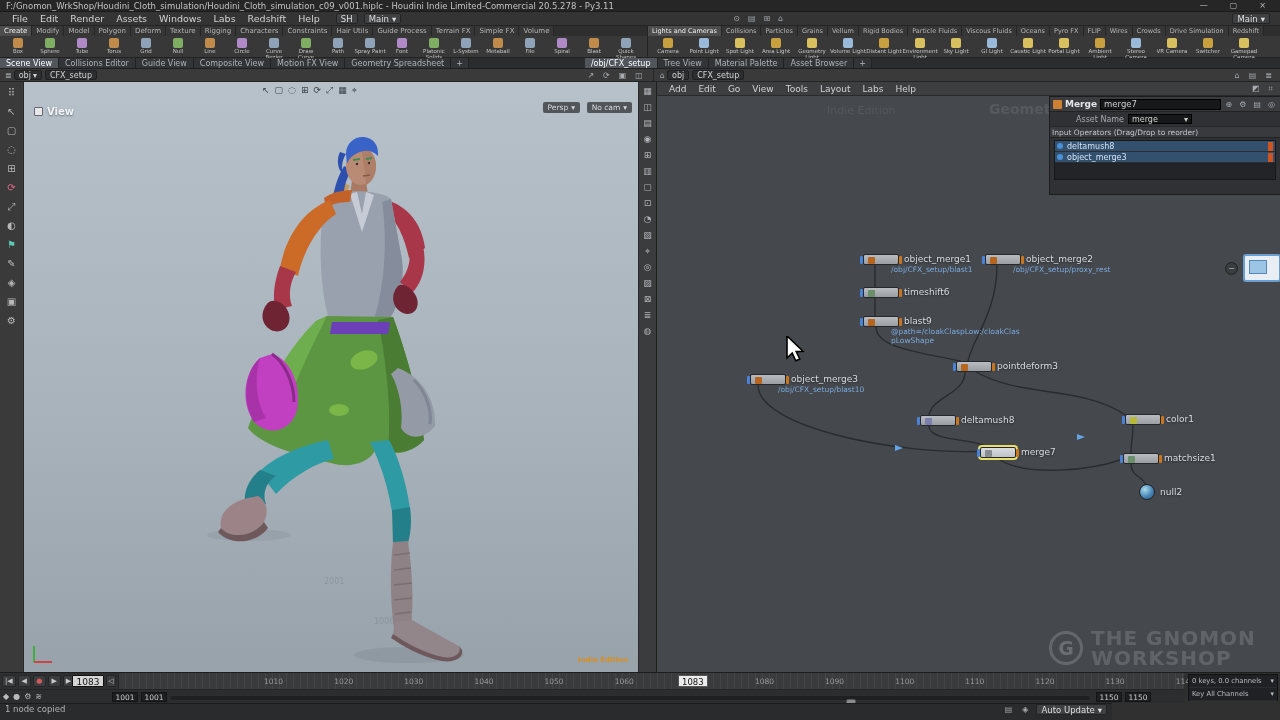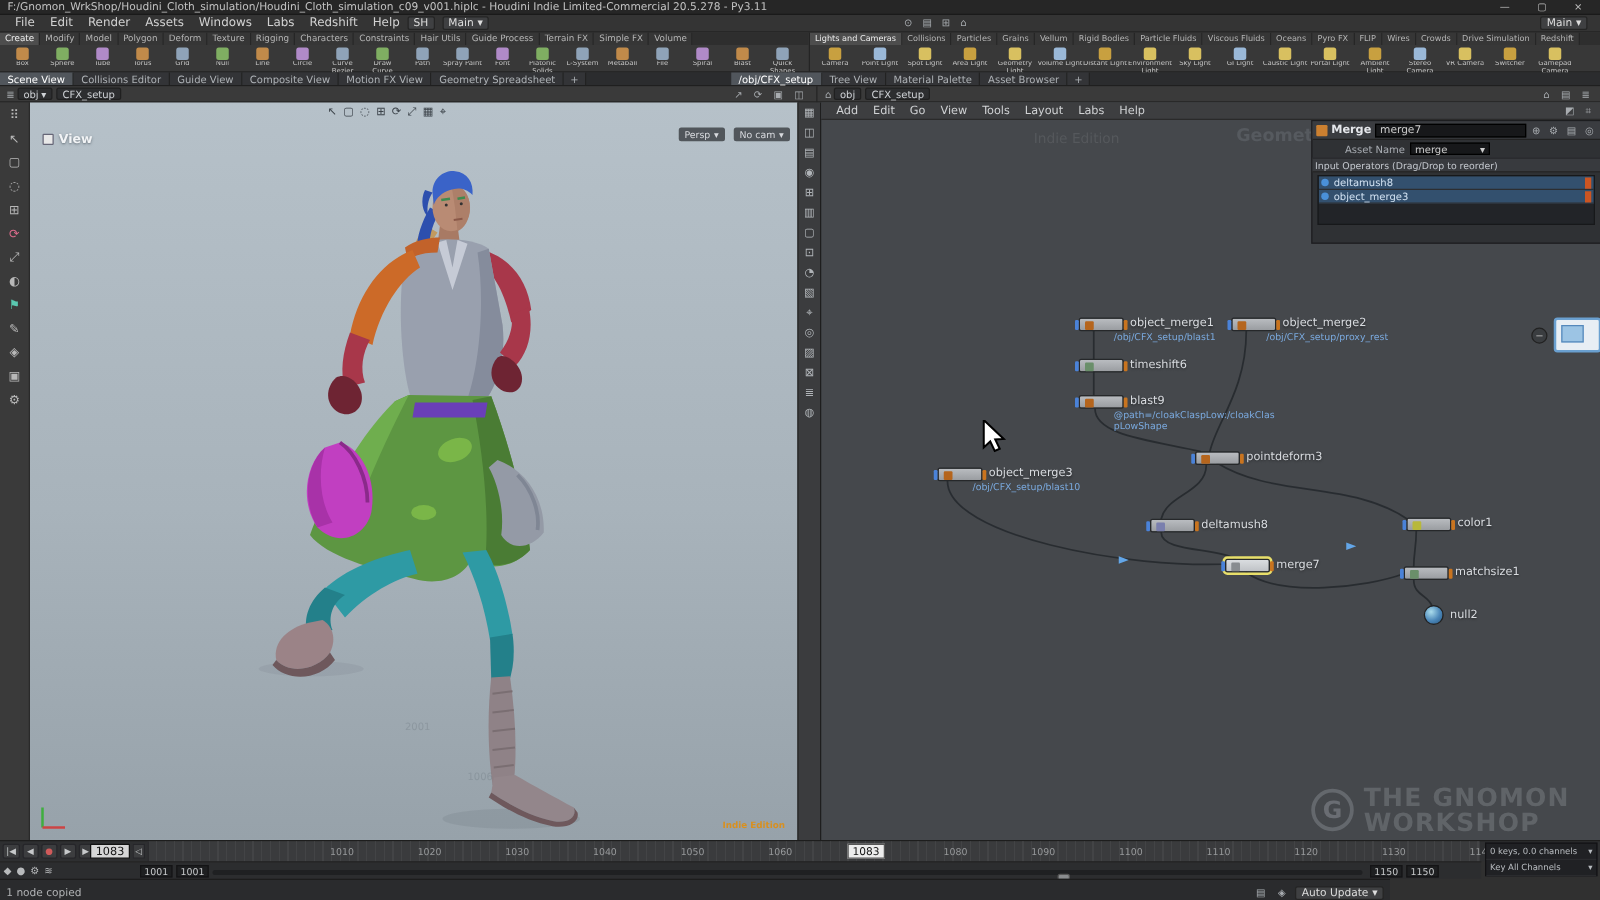--- a/index.html
+++ b/index.html
@@ -104,21 +104,21 @@
   #marker{position:absolute;left:678px;top:2px;height:12px;background:#ececec;color:#111;font-size:8.5px;line-height:12px;padding:0 3px;border:1px solid #555;z-index:3}
   #playbar2{position:absolute;left:0;top:689px;width:1185px;height:14px;background:#2c2d2f;border-top:1px solid #242424}
   #keyicons{position:absolute;left:3px;top:2px;display:flex;gap:4px}
   #keyicons span{font-size:8px;color:#b8babc}
   .rfield{position:absolute;top:2px;width:26px;height:10px;background:#1e1f21;border:1px solid #141416;color:#c8cacc;font-size:7.5px;text-align:center;line-height:10px}
   #groove{position:absolute;left:170px;top:6px;width:920px;height:4px;background:#1f2022;border-radius:2px}
   #handle{position:absolute;left:676px;top:3px;width:10px;height:8px;background:#8a8c8e;border:1px solid #555;border-radius:2px}
   #keysbox{position:absolute;left:1188px;top:674px;width:90px;height:27px;background:#202124;border:1px solid #121214;z-index:4}
   #keysbox .r{height:13px;display:flex;align-items:center;gap:3px;padding:0 3px;font-size:6.8px;color:#b8bcc0;border-bottom:1px solid #2a2b2e}
   
-  #statusbar{position:absolute;left:0;top:703px;width:1112px;height:17px;background:#2a2b2d;border-top:1px solid #1c1c1c;display:flex;align-items:flex-end;padding:0 5px;font-size:8.5px;color:#b0b2b4}
+  #statusbar{position:absolute;left:0;top:703px;width:1112px;height:17px;background:#2a2b2d;border-top:1px solid #1c1c1c;display:flex;align-items:flex-start;padding:0 5px;font-size:8.5px;color:#b0b2b4}
   #statusbar .right{margin-left:auto;display:flex;align-items:center;gap:6px}
 </style>
 </head>
 <body>
 
 <div id="titlebar">
   <span>F:/Gnomon_WrkShop/Houdini_Cloth_simulation/Houdini_Cloth_simulation_c09_v001.hiplc - Houdini Indie Limited-Commercial 20.5.278 - Py3.11</span>
   <span class="win">
     <span>—</span>
     <span>▢</span>
@@ -128,21 +128,21 @@
 
 <div id="menubar">
   <span class="m">File</span>
   <span class="m">Edit</span>
   <span class="m">Render</span>
   <span class="m">Assets</span>
   <span class="m">Windows</span>
   <span class="m">Labs</span>
   <span class="m">Redshift</span>
   <span class="m">Help</span>
-  <span class="chip" style="">
+  <span class="chip" style="margin-left:10px">
       <span>SH</span>
     </span>
   <span class="chip" style="margin-left:6px">
       <span>Main</span>
       <span>▾</span>
     </span>
   <span style="margin-left:330px;display:flex;gap:4px">
     <span class="mini-ic">⊙</span>
     <span class="mini-ic">▤</span>
     <span class="mini-ic">⊞</span>

